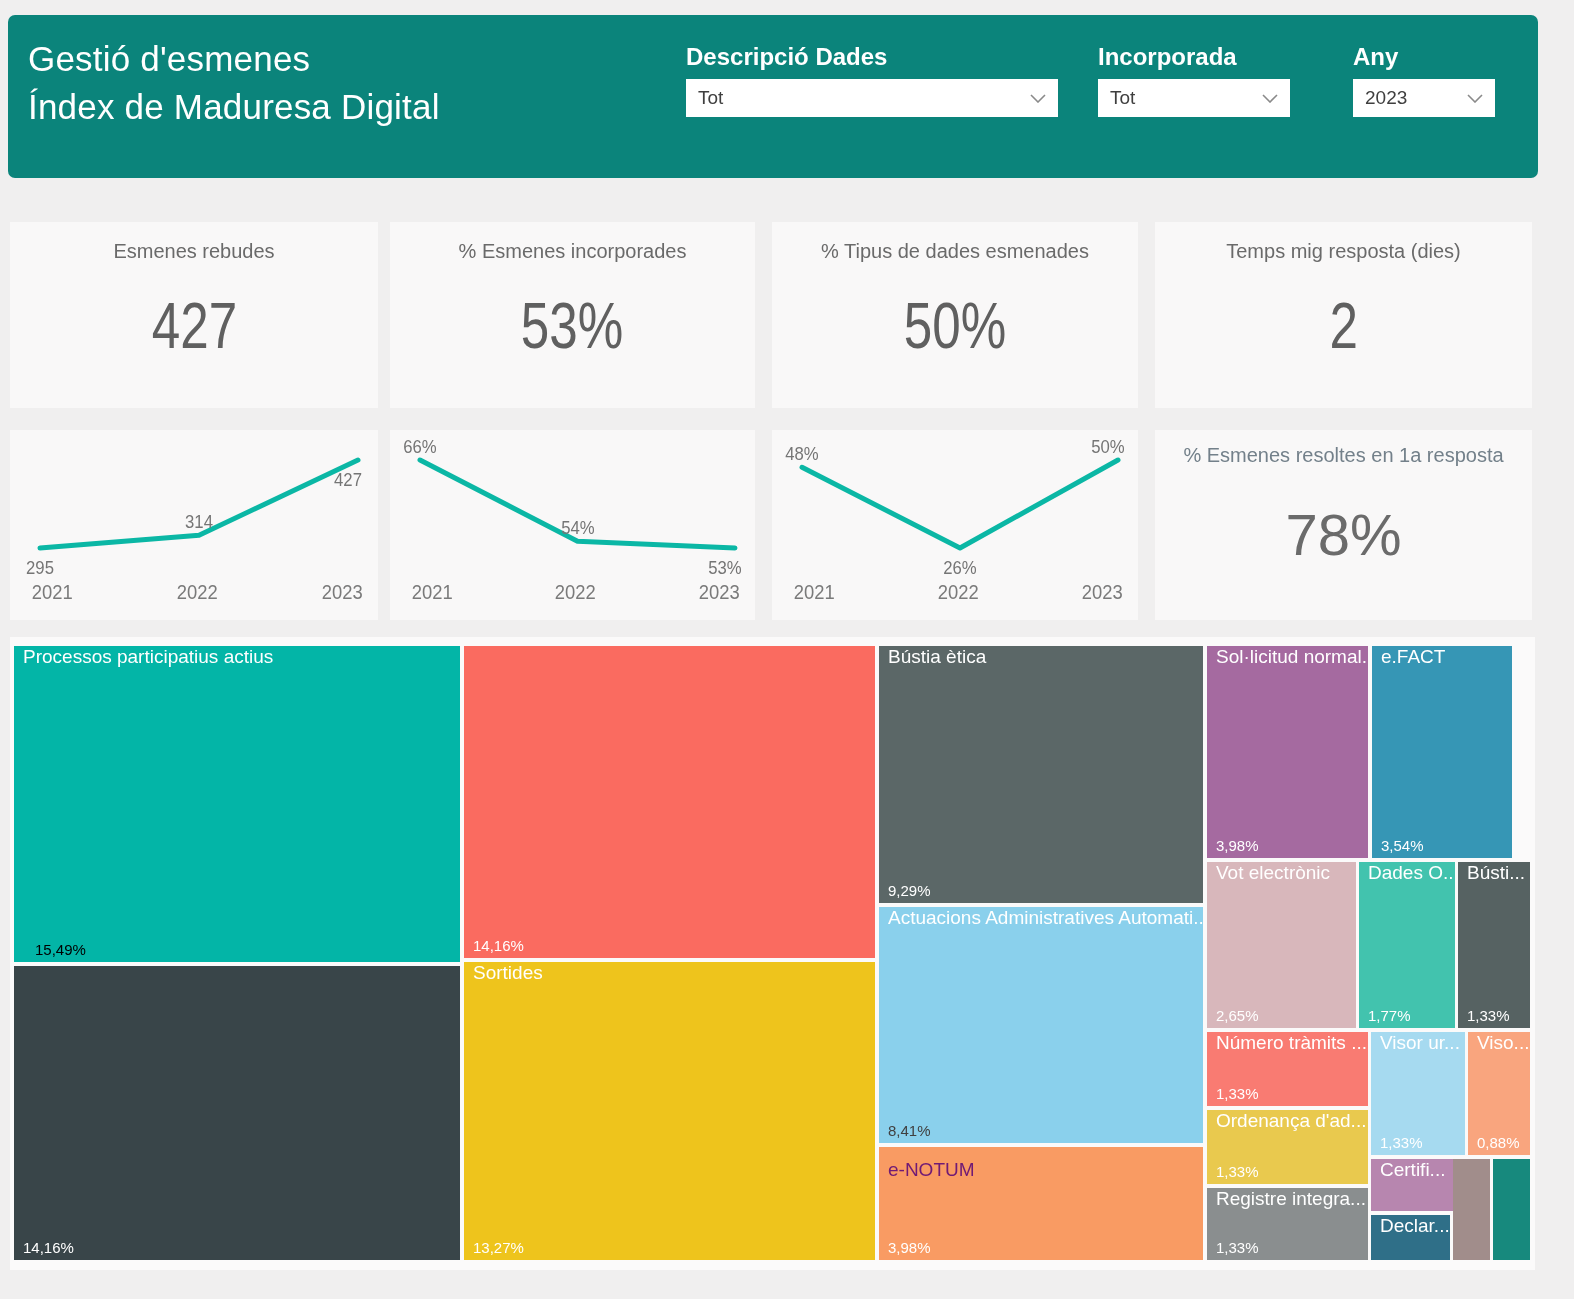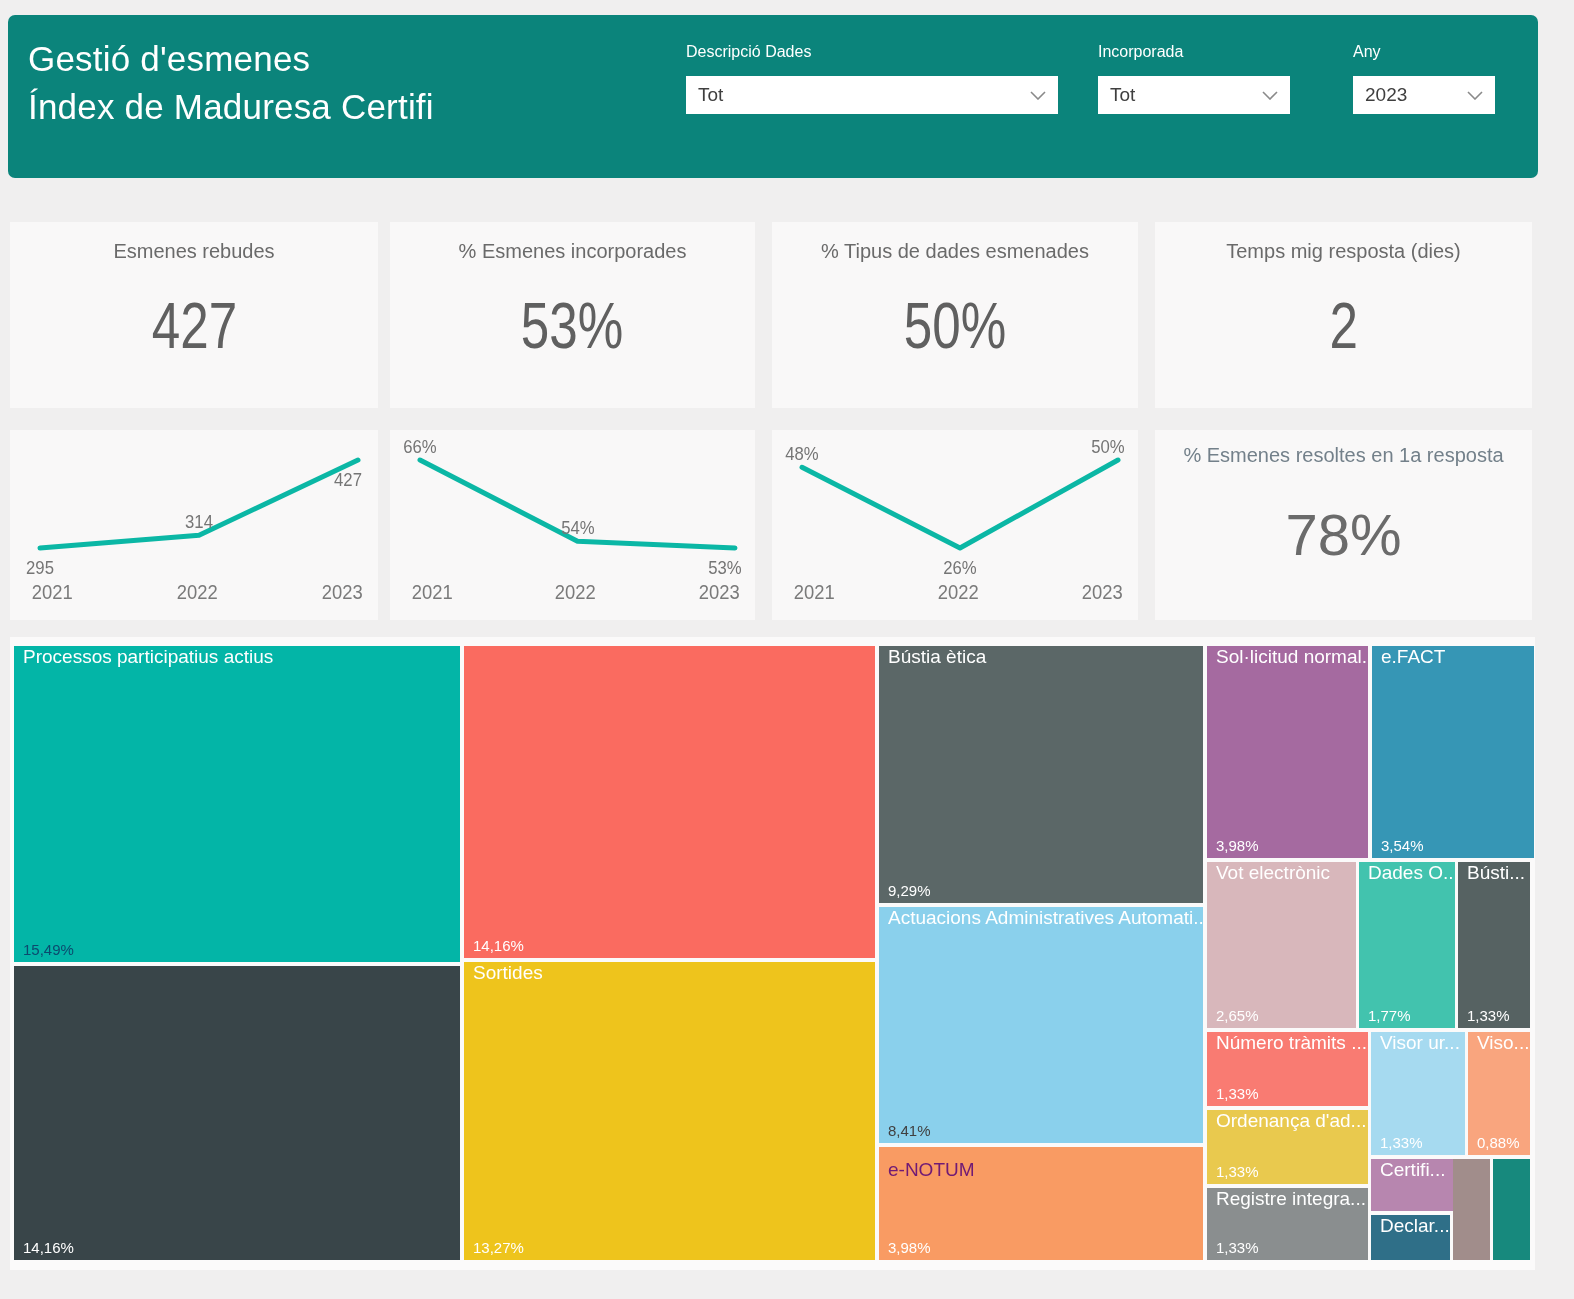--- a/index.html
+++ b/index.html
@@ -8,21 +8,21 @@
 
   .canvas { position:absolute; left:0; top:0; width:1574px; height:1299px; }
 
   
   .hdr { position:absolute; left:8px; top:15px; width:1530px; height:163px; background:#0B847B; color:#fff;border-radius:7px; }
   .hdr-title { position:absolute; left:20px; top:20px; font-size:35px; font-weight:300; line-height:48px; letter-spacing:.2px; }
   .filter { position:absolute; top:28px; }
   .f1 { left:678px; width:372px; }
   .f2 { left:1090px; width:192px; }
   .f3 { left:1345px; width:142px; }
-  .filter-label { font-size:16px; font-weight:400; margin-bottom:15px; }
+  .filter-label { font-size:24px; font-weight:700; margin-bottom:8px; }
   .dropdown { height:38px; background:#fff; color:#3f3f3f; display:flex; align-items:center;
               padding:0 12px; font-size:19px; cursor:pointer; }
   .dropdown .dd-text { flex:1 1 auto; white-space:nowrap; overflow:hidden; }
   .dd-chev { flex:0 0 auto; margin-left:8px; display:flex; align-items:center; }
 
   
   .card { position:absolute; background:#F9F8F8; }
   .kpi1,.sp1 { left:10px;  width:368px; }
   .kpi2,.sp2 { left:390px; width:365px; }
   .kpi3,.sp3 { left:772px; width:366px; }
@@ -51,21 +51,21 @@
   .tile-value { position:absolute; left:9px; bottom:4px; font-size:15px; white-space:nowrap; }
 </style>
 </head>
 <body>
 
 <div class="canvas">
 
   <div class="hdr">
     <div class="hdr-title">
       <div>Gestió d'esmenes</div>
-      <div>Índex de Maduresa Certifi</div>
+      <div>Índex de Maduresa Digital</div>
     </div>
 
     <div class="filter f1">
       <div class="filter-label">Descripció Dades</div>
       <div class="dropdown">
         <span class="dd-text">Tot</span>
         <span class="dd-chev">
           <svg width="16" height="9" viewBox="0 0 16 9">
               <path d="M1 1 L8 8 L15 1" stroke="#8a8a8a" stroke-width="1.6" fill="none"></path>
             </svg>
@@ -142,21 +142,21 @@
     <div class="card sp4">
       <div class="resolved-title">% Esmenes resoltes en 1a resposta</div>
       <div class="resolved-value">78%</div>
     </div>
   </div>
 
   <div class="card treemap-card">
     <div id="treemap-tiles">
         <div class="tile" style="left: 0px; top: 0px; width: 446px; height: 316px; background: rgb(3, 181, 167);">
           <div class="tile-label" style="color: rgb(255, 255, 255);">Processos participatius actius</div>
-          <div class="tile-value" style="color: #0c4a6e;">15,49%</div>
+          <div class="tile-value" style="color: #000000; margin-left: 12px;">15,49%</div>
         </div>
         <div class="tile" style="left: 0px; top: 320px; width: 446px; height: 294px; background: rgb(57, 69, 73);">
           <div class="tile-value" style="color: rgb(255, 255, 255);">14,16%</div>
         </div>
         <div class="tile" style="left: 450px; top: 0px; width: 411px; height: 312px; background: rgb(250, 107, 96);">
           <div class="tile-value" style="color: rgb(255, 255, 255);">14,16%</div>
         </div>
         <div class="tile" style="left: 450px; top: 316px; width: 411px; height: 298px; background: rgb(238, 196, 28);">
           <div class="tile-label" style="color: rgb(255, 255, 255);">Sortides</div>
           <div class="tile-value" style="color: rgb(255, 255, 255);">13,27%</div>
@@ -170,21 +170,21 @@
           <div class="tile-value" style="color: #404040;">8,41%</div>
         </div>
         <div class="tile" style="left: 865px; top: 501px; width: 324px; height: 113px; background: rgb(249, 155, 99);">
           <div class="tile-label" style="color: #701a75; margin-top: 12px;">e-NOTUM</div>
           <div class="tile-value" style="color: rgb(255, 255, 255);">3,98%</div>
         </div>
         <div class="tile" style="left: 1193px; top: 0px; width: 161px; height: 212px; background: rgb(165, 106, 160);">
           <div class="tile-label" style="color: rgb(255, 255, 255);">Sol·licitud normal...</div>
           <div class="tile-value" style="color: rgb(255, 255, 255);">3,98%</div>
         </div>
-        <div class="tile" style="left: 1358px; top: 0px; width: 162px; height: 212px; background: rgb(54, 150, 181);">
+        <div class="tile" style="left: 1358px; top: 0px; width: 140px; height: 212px; background: rgb(54, 150, 181);">
           <div class="tile-label" style="color: rgb(255, 255, 255);">e.FACT</div>
           <div class="tile-value" style="color: rgb(255, 255, 255);">3,54%</div>
         </div>
         <div class="tile" style="left: 1193px; top: 216px; width: 149px; height: 166px; background: rgb(216, 183, 187);">
           <div class="tile-label" style="color: rgb(255, 255, 255);">Vot electrònic</div>
           <div class="tile-value" style="color: rgb(255, 255, 255);">2,65%</div>
         </div>
         <div class="tile" style="left: 1345px; top: 216px; width: 96px; height: 166px; background: rgb(66, 195, 174);">
           <div class="tile-label" style="color: rgb(255, 255, 255);">Dades O...</div>
           <div class="tile-value" style="color: rgb(255, 255, 255);">1,77%</div>

